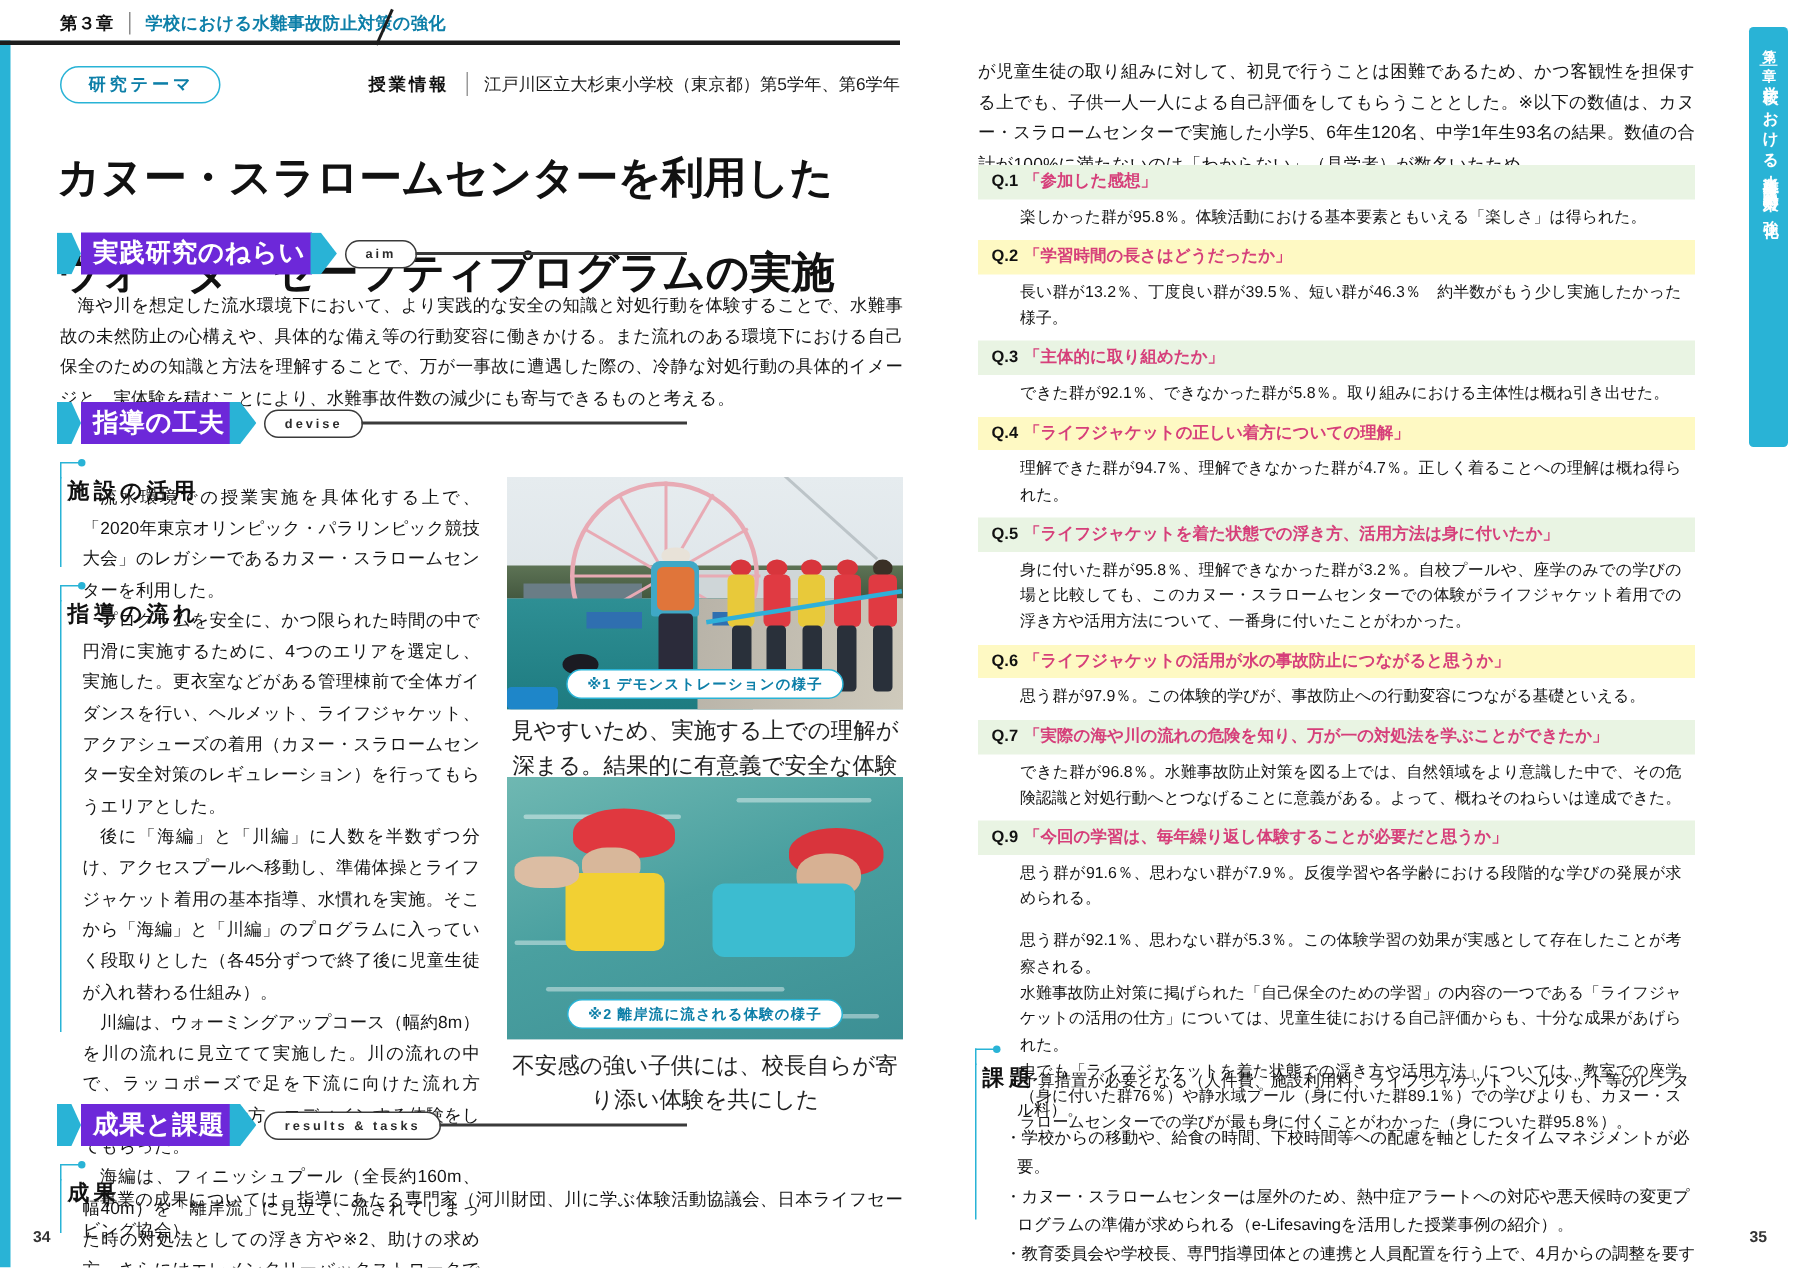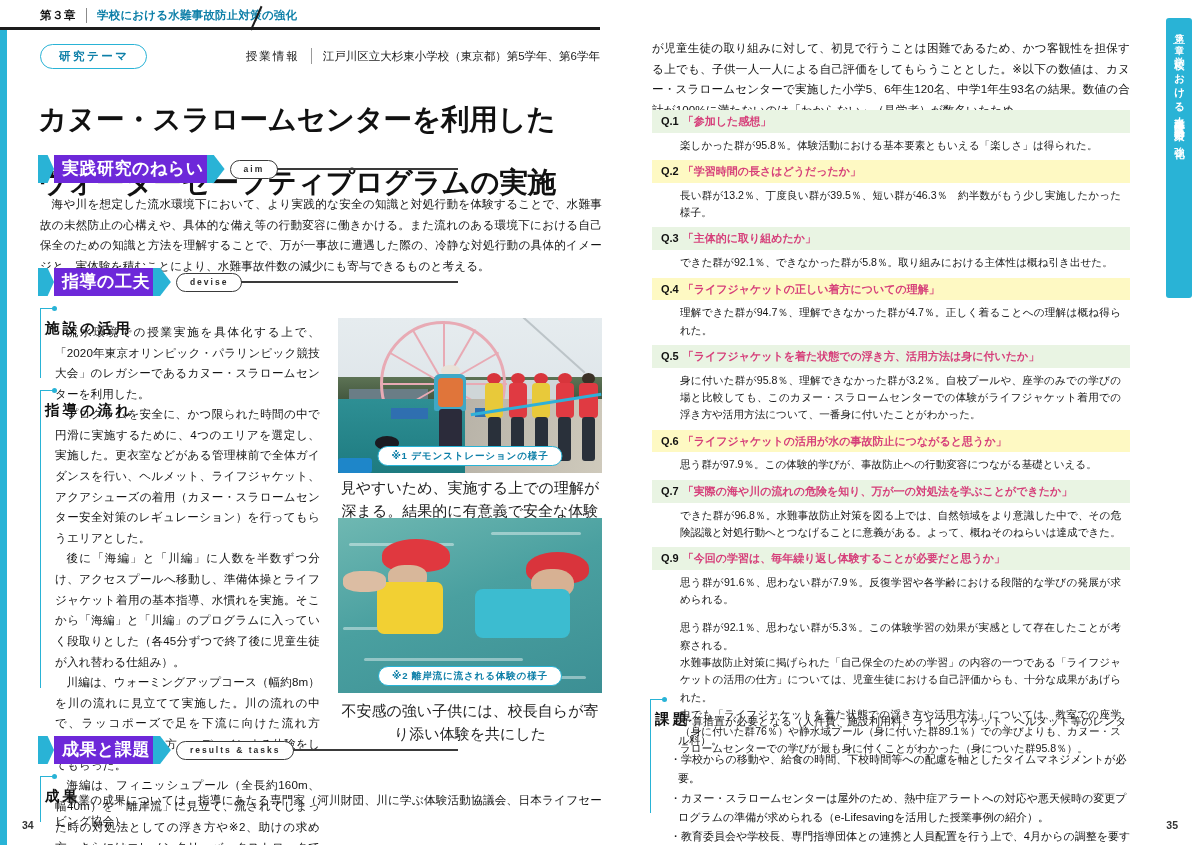--- a/index.html
+++ b/index.html
@@ -41,21 +41,21 @@
   .themerow{position:absolute;left:40px;top:44px;width:560px;height:24px;}
   .theme-badge{
     position:absolute;left:0;top:0;
     border:1.6px solid #29b3d6;border-radius:13px;
     color:#0d7fa8;font-size:11.5px;font-weight:bold;letter-spacing:2.5px;
     padding:4px 16px 4px 18px;background:#fff;
   }
   .lesson-info{
     position:absolute;right:0;top:4px;display:flex;align-items:center;gap:0;font-size:11.5px;
   }
-  .lesson-info .li-label{font-weight:normal;letter-spacing:2px;color:#111;padding-right:11px;}
+  .lesson-info .li-label{font-weight:bold;letter-spacing:2px;color:#111;padding-right:11px;}
   .lesson-info .li-sep{width:1px;height:16px;background:#9a9a9a;}
   .lesson-info .li-text{padding-left:11px;color:#1a1a1a;}
 
   .bigtitle{
     position:absolute;left:38px;top:74px;width:575px;
     font-size:28.5px;font-weight:bold;line-height:1.22;
     letter-spacing:-.2px;color:#111;
   }
   .bigtitle span{display:block;margin-top:28px;}
 

